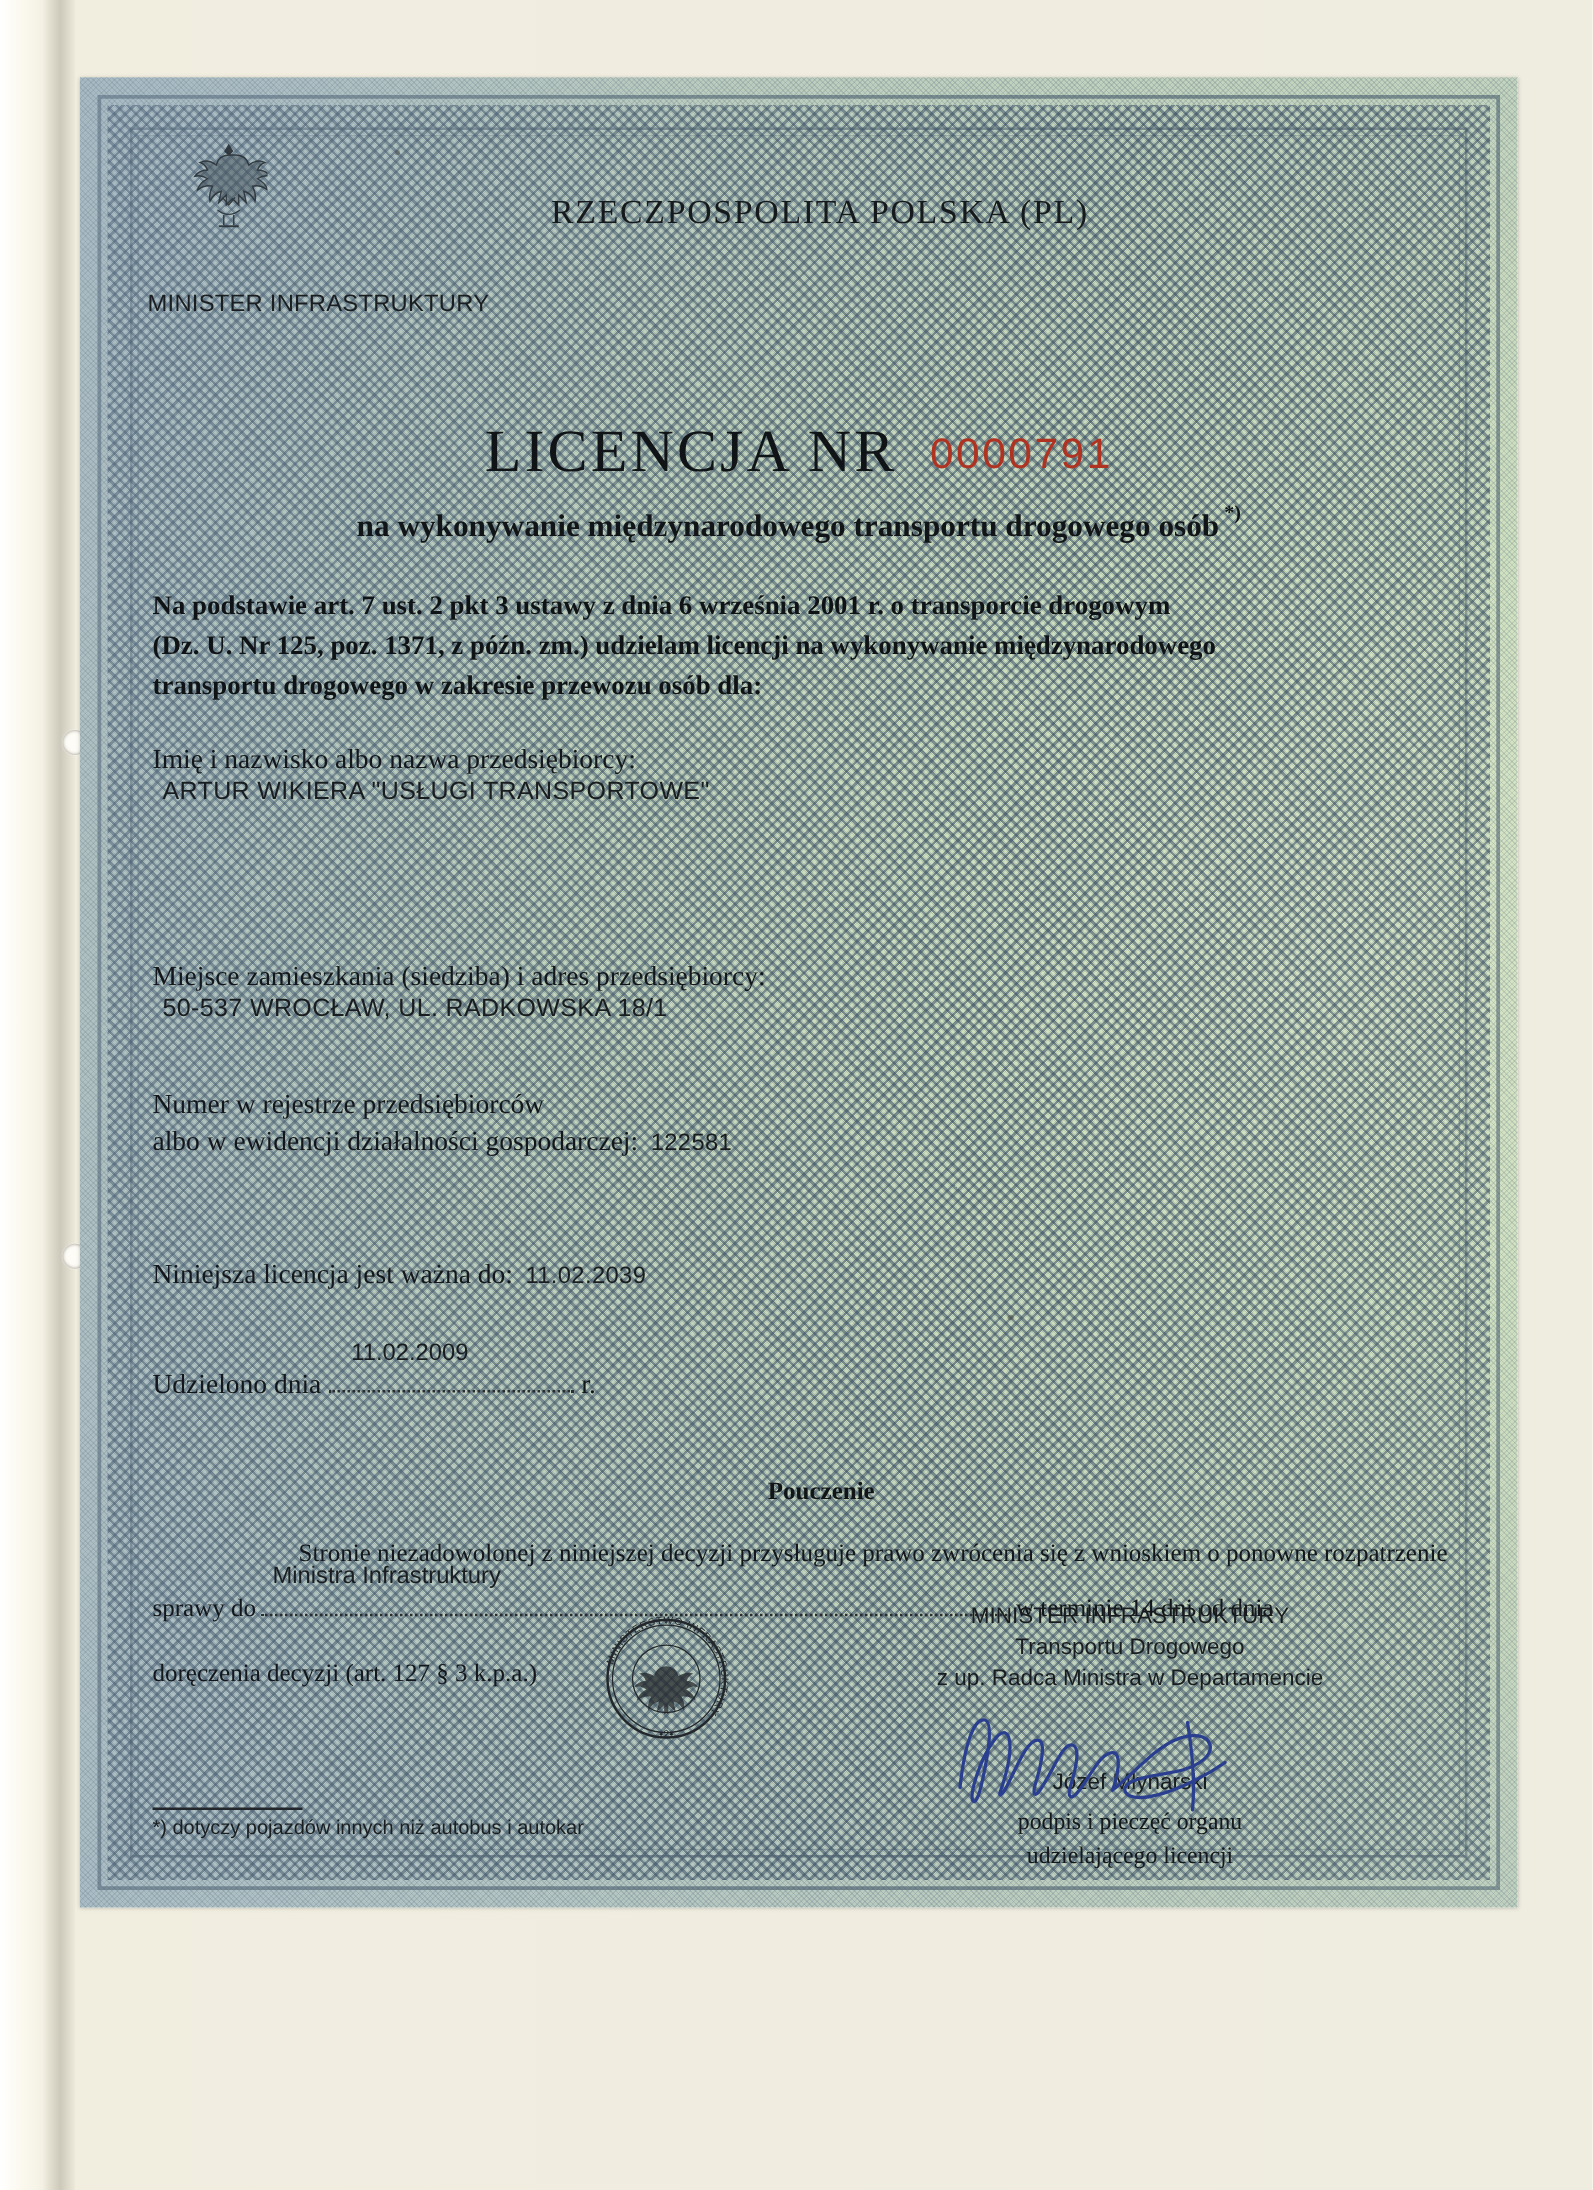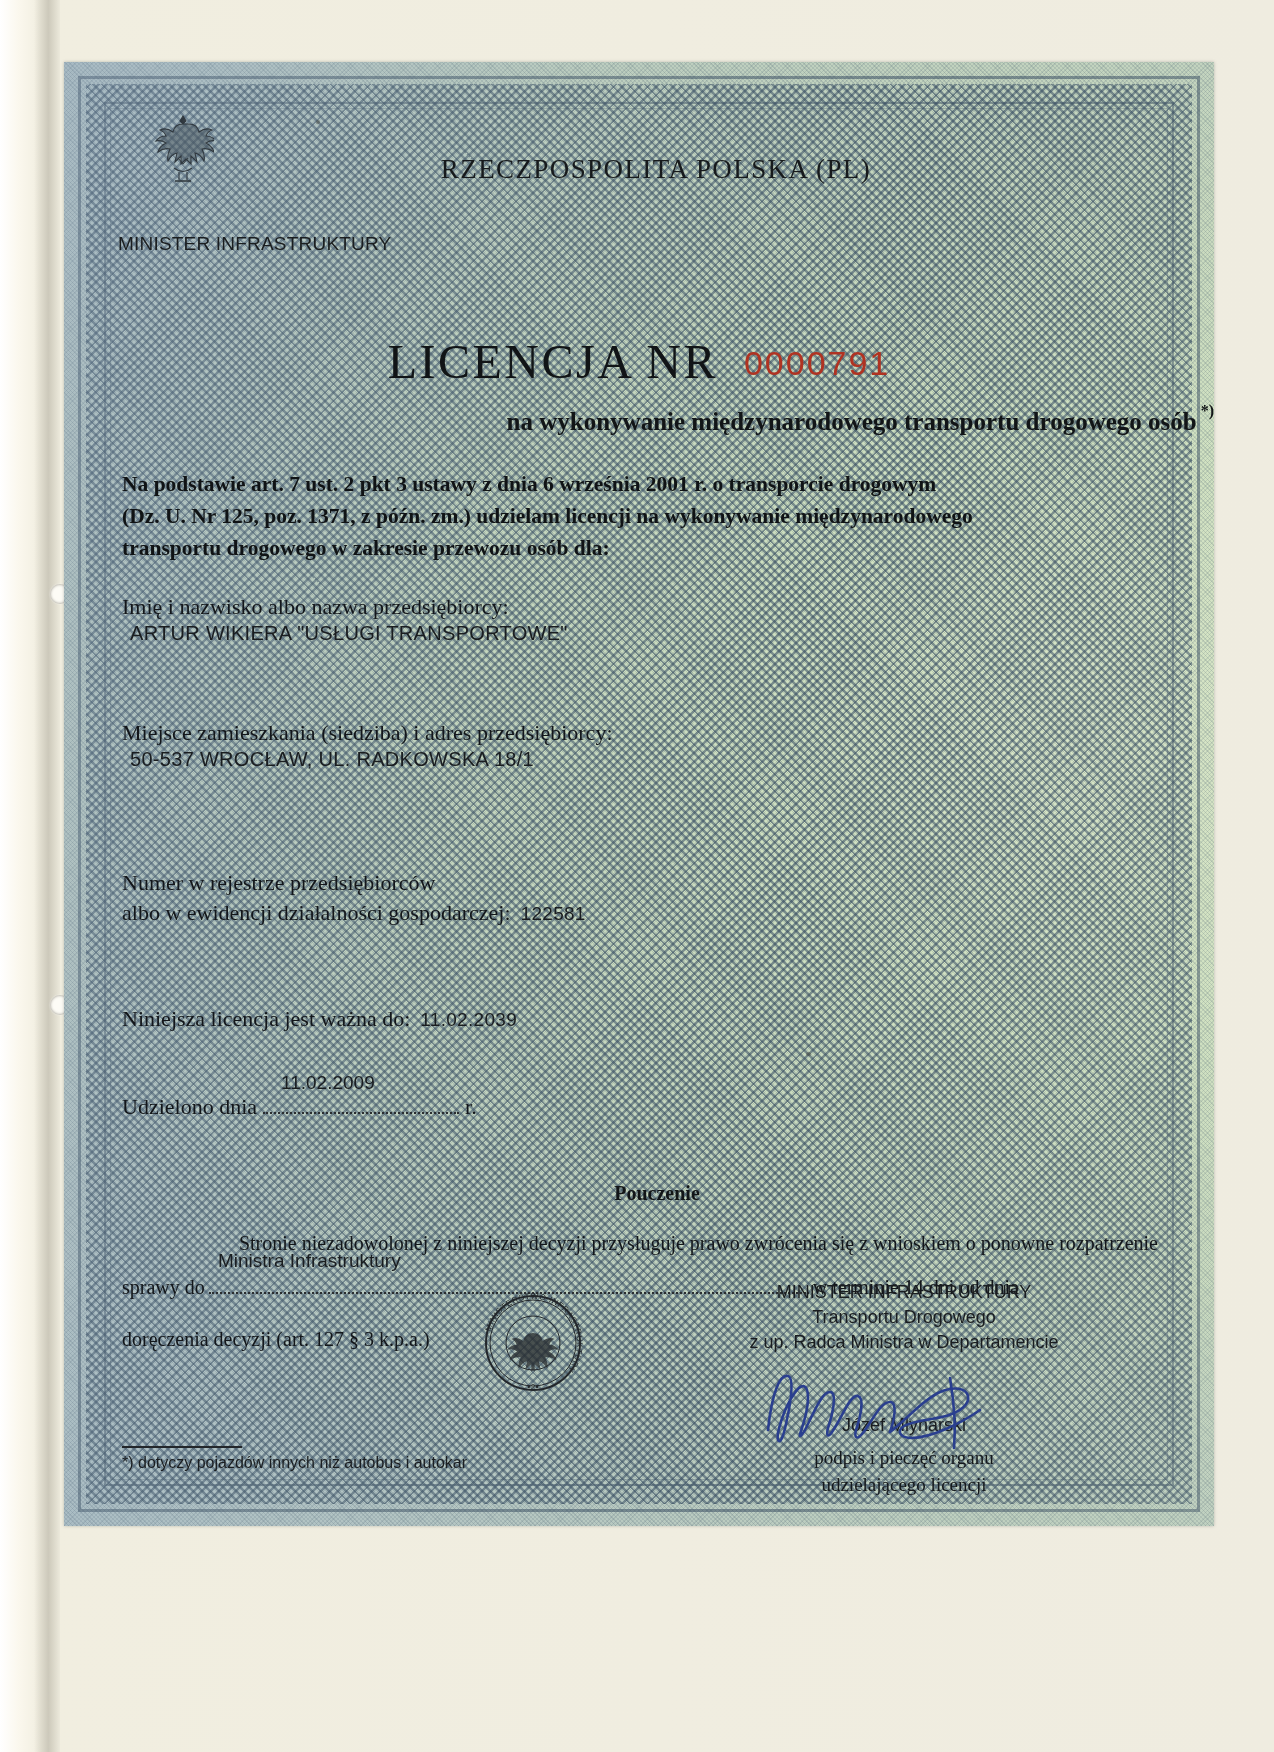--- a/index.html
+++ b/index.html
@@ -160,21 +160,21 @@
     letter-spacing: 2px;
     color: #b03322;
     margin-left: 26px;
     vertical-align: 3px;
   }
 
   .subtitle {
     position: absolute;
     left: 0; right: 0;
     top: 340px;
-    text-align: right;
+    text-align: center;
     font-family: "Liberation Serif", serif;
     font-weight: bold;
     font-size: 25px;
     color: #121517;
   }
   .subtitle .fn {
     font-size: 16px;
     vertical-align: 14px;
     margin-left: 4px;
   }
@@ -210,21 +210,21 @@
     letter-spacing: 0.3px;
     margin-left: 8px;
     color: #1a1d20;
   }
   .field .value.inline {
     margin-left: 10px;
     font-size: 19px;
   }
 
   .f-name { top: 530px; }
-  .f-addr { top: 656px; }
+  .f-addr { top: 704px; }
   .f-reg  { top: 806px; }
   .f-valid{ top: 942px; }
 
   .f-reg .label2 { font-size: 22px; line-height: 30px; }
 
   .granted {
     position: absolute;
     left: 58px;
     top: 1032px;
     font-family: "Liberation Serif", serif;

